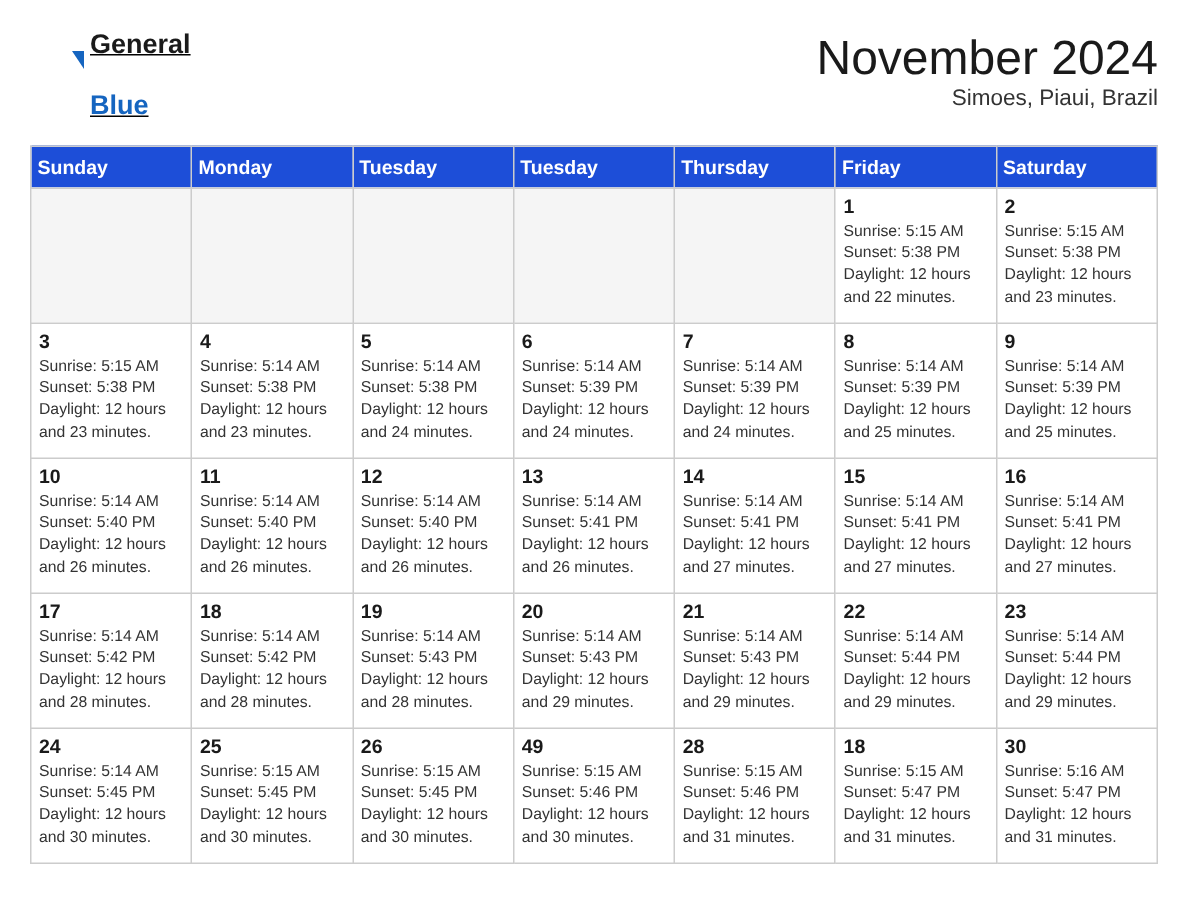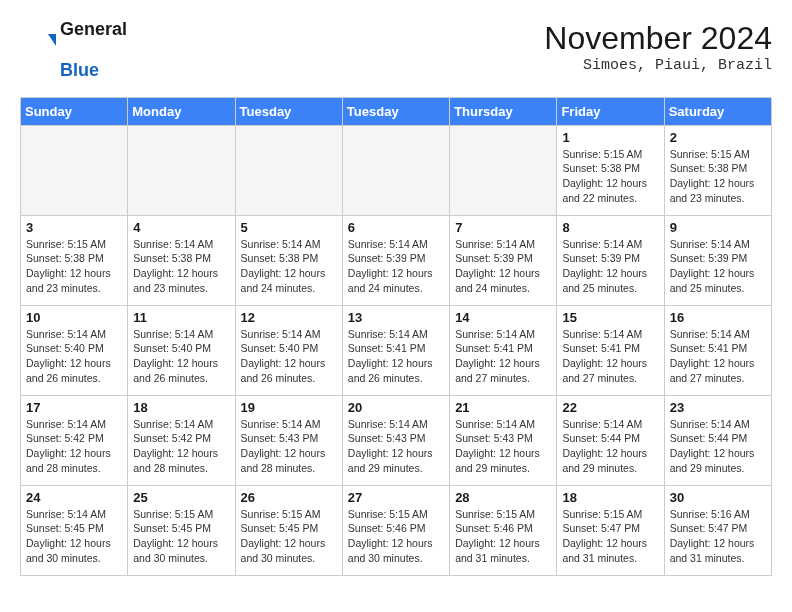--- a/index.html
+++ b/index.html
@@ -13,41 +13,41 @@
     .header {
       display: flex;
       justify-content: space-between;
       align-items: flex-start;
       margin-bottom: 16px;
     }
     .logo {
       display: flex;
       align-items: center;
       gap: 4px;
+      text-decoration: underline;
     }
     .title-block {
       text-align: right;
     }
     .month-title {
       font-size: 32px;
       font-weight: normal;
       color: #1a1a1a;
     }
     .subtitle {
       font-size: 15px;
       color: #333;
-      font-family: Liberation Mono, monospace;
     }
     .calendar {
       width: 100%;
       border-collapse: collapse;
       font-size: 11px;
     }
     .calendar th {
-      background: #3b82f6;
+      background: #1d4ed8;
       color: #fff;
       padding: 6px 4px;
       text-align: left;
       font-size: 13px;
       font-weight: bold;
       border: 1px solid #ccc;
     }
     .calendar td {
       border: 1px solid #ccc;
       vertical-align: top;
@@ -220,21 +220,21 @@
         </td>
         <td>
           <div class="day-number">25</div>
           <div class="day-info">Sunrise: 5:15 AM<br>Sunset: 5:45 PM<br>Daylight: 12 hours<br>and 30 minutes.</div>
         </td>
         <td>
           <div class="day-number">26</div>
           <div class="day-info">Sunrise: 5:15 AM<br>Sunset: 5:45 PM<br>Daylight: 12 hours<br>and 30 minutes.</div>
         </td>
         <td>
-          <div class="day-number">27</div>
+          <div class="day-number">49</div>
           <div class="day-info">Sunrise: 5:15 AM<br>Sunset: 5:46 PM<br>Daylight: 12 hours<br>and 30 minutes.</div>
         </td>
         <td>
           <div class="day-number">28</div>
           <div class="day-info">Sunrise: 5:15 AM<br>Sunset: 5:46 PM<br>Daylight: 12 hours<br>and 31 minutes.</div>
         </td>
         <td>
           <div class="day-number">18</div>
           <div class="day-info">Sunrise: 5:15 AM<br>Sunset: 5:47 PM<br>Daylight: 12 hours<br>and 31 minutes.</div>
         </td>

